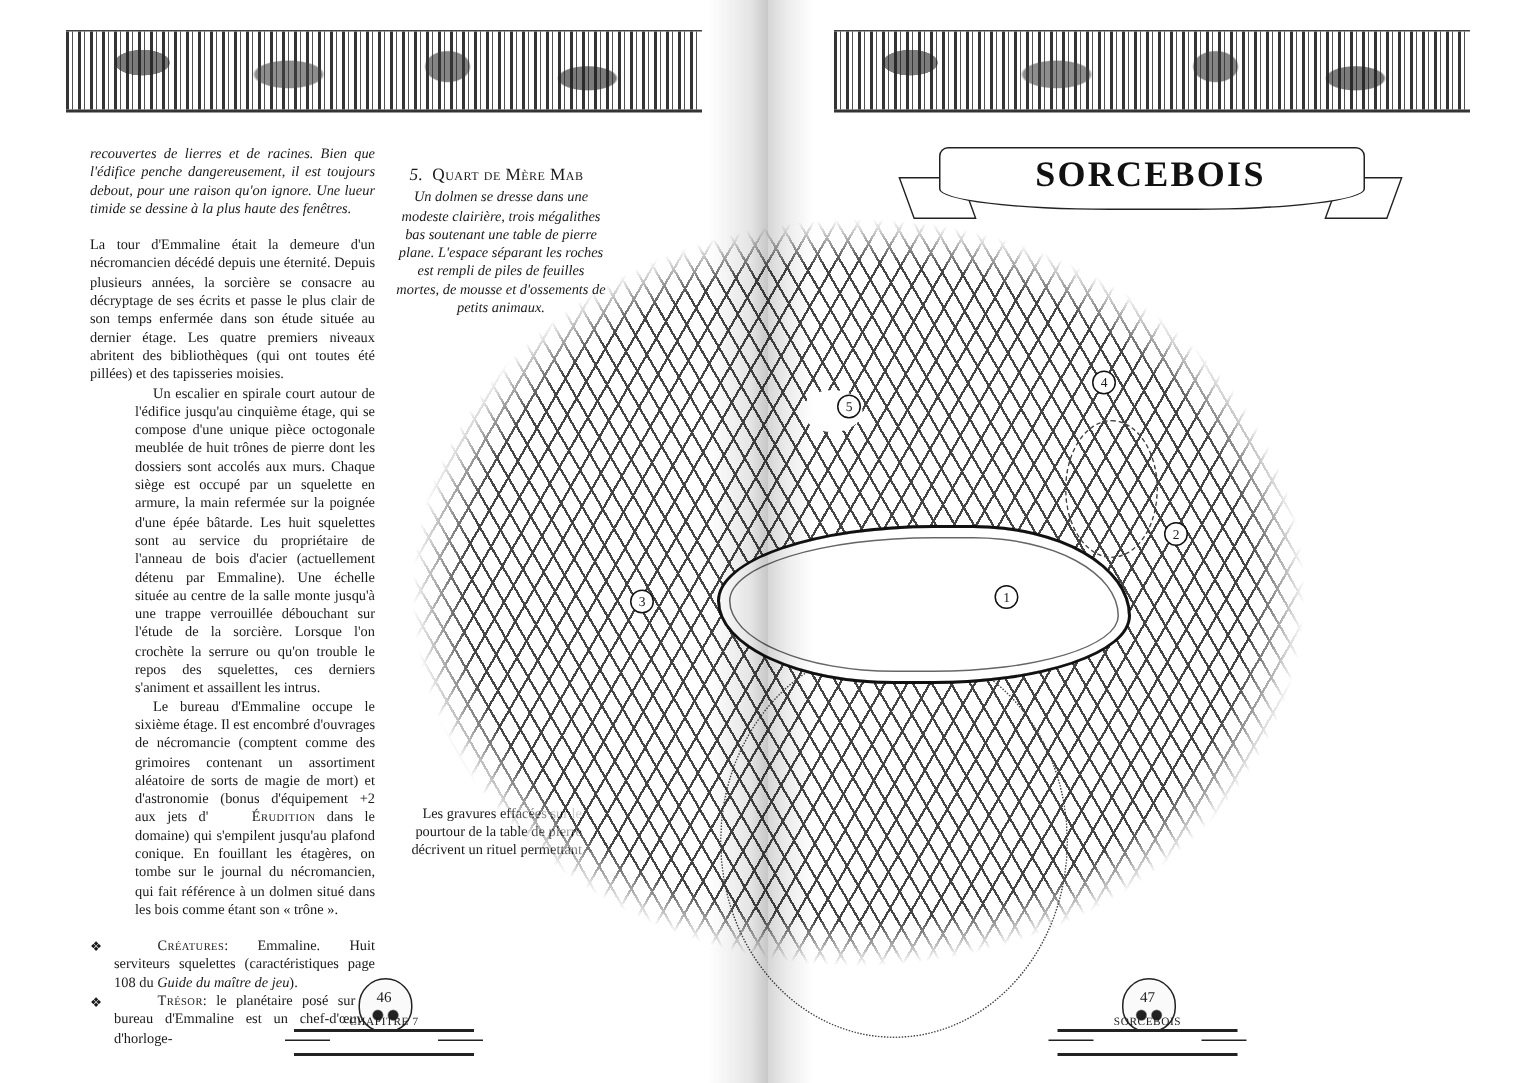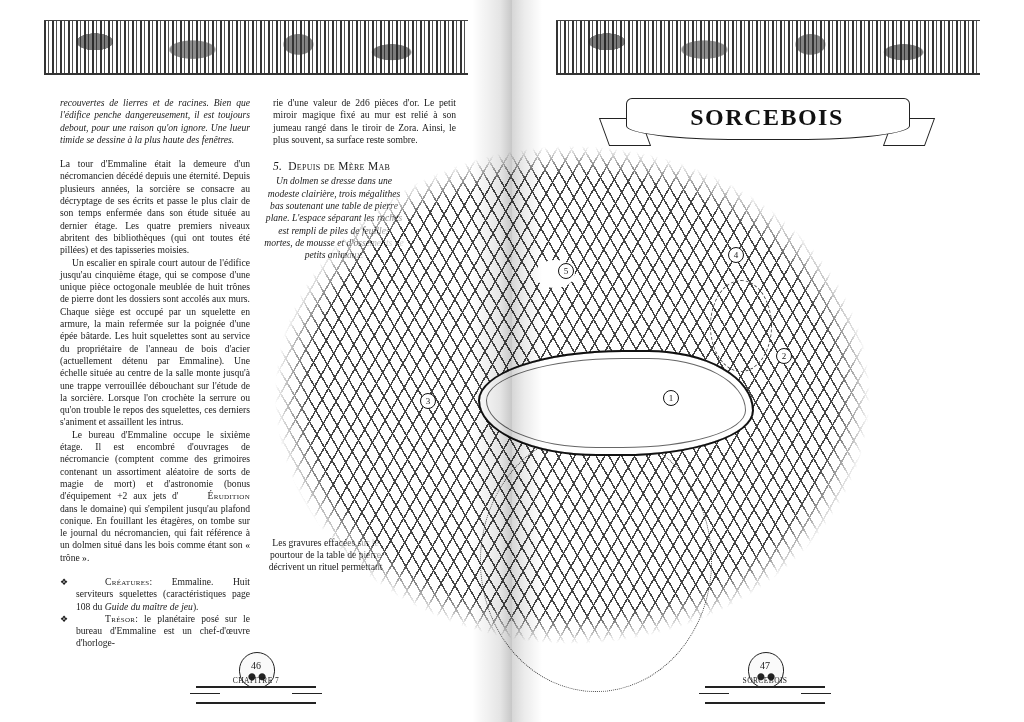--- a/index.html
+++ b/index.html
@@ -35,37 +35,37 @@
       radial-gradient(ellipse 40px 16px at 35% 55%, #222 55%, transparent 60%),
       radial-gradient(ellipse 26px 18px at 60% 45%, #111 55%, transparent 60%),
       radial-gradient(ellipse 34px 14px at 82% 60%, #000 55%, transparent 60%);
     opacity: 0.6;
   }
   .page-left .banner { left: 44px; width: 424px; }
   .page-right .banner { left: 44px; width: 424px; }
 
   .col { position: absolute; font-size: 9.6px; line-height: 12.3px; text-align: justify; hyphens: auto; }
   .col p { margin: 0; }
-  .col p.indent { text-indent: 12px; }
+  .col p.indent { text-indent: 12px; margin-left: 30px; }
   .italic { font-style: italic; }
   .gap { height: 12px; }
   .col-a { left: 60px; top: 97px; width: 190px; }
   .col-b { left: 263px; top: 97px; width: 193px; }
   .section-title {
     font-size: 11.5px; letter-spacing: 0.3px; margin: 0 0 3px 0; padding-left: 10px;
     font-variant: small-caps;
   }
   .section-title .num { font-style: italic; margin-right: 6px; }
   .smallcaps { font-variant: small-caps; letter-spacing: 0.3px; padding-left: 29px; }
   .bullet-list { list-style: none; margin: 0; padding: 0; }
   .bullet-list li { position: relative; padding-left: 16px; margin: 0; }
   .bullet-list li .mark { position: absolute; left: 0; top: 0; font-size: 9px; }
 
   .wrap-block { position: absolute; left: 263px; top: 527px; width: 193px; font-size: 9.6px; line-height: 12.3px; text-align: justify; }
-  .wrap-block .narrow { width: 125px; text-align: center; }
+  .wrap-block .narrow { width: 125px; text-align: right; }
 
   .footer {
     position: absolute; top: 648px; width: 120px; height: 60px;
   }
   .footer .skull {
     position: absolute; left: 43px; top: 4px; width: 34px; height: 34px; border-radius: 50% 50% 45% 45%;
     border: 1.5px solid #222; background: radial-gradient(circle at 35% 70%, #222 3px, transparent 4px), radial-gradient(circle at 65% 70%, #222 3px, transparent 4px), #fafafa;
   }
   .footer .pg-num { position: absolute; left: 0; width: 120px; top: 12px; text-align: center; font-size: 10px; }
   .footer .bar {
@@ -147,24 +147,23 @@
         <span class="smallcaps">Créatures</span><span>: Emmaline. Huit serviteurs squelettes (caractéristiques page 108 du </span><span class="italic">Guide du maître de jeu</span><span>).</span>
       </li>
       <li>
         <span class="mark">❖</span>
         <span class="smallcaps">Trésor</span><span>: le planétaire posé sur le bureau d'Emmaline est un chef-d'œuvre d'horloge-</span>
       </li>
     </ul>
   </div>
 
   <div class="col col-b">
-    <p style="padding-left:10px;">rie d'une valeur de 2d6 pièces d'or. Le petit miroir magique fixé au mur est relié à son jumeau rangé dans le tiroir de Zora. Ainsi, le plus souvent, sa surface reste sombre.</p>
     <div class="gap" style="height:14px"></div>
     <div class="section-title">
-      <span class="num">5.</span><span>Depuis de Mère Mab</span>
+      <span class="num">5.</span><span>Quart de Mère Mab</span>
     </div>
     <p class="italic" style="width:142px; text-align:center;">Un dolmen se dresse dans une modeste clairière, trois mégalithes bas soutenant une table de pierre plane. L'espace séparant les roches est rempli de piles de feuilles mortes, de mousse et d'ossements de petits animaux.</p>
   </div>
 
   <div class="wrap-block">
     <p class="narrow">Les gravures effacées sur le pourtour de la table de pierre décrivent un rituel permettant</p>
   </div>
 
   <div class="footer">
     <div class="skull"></div>

